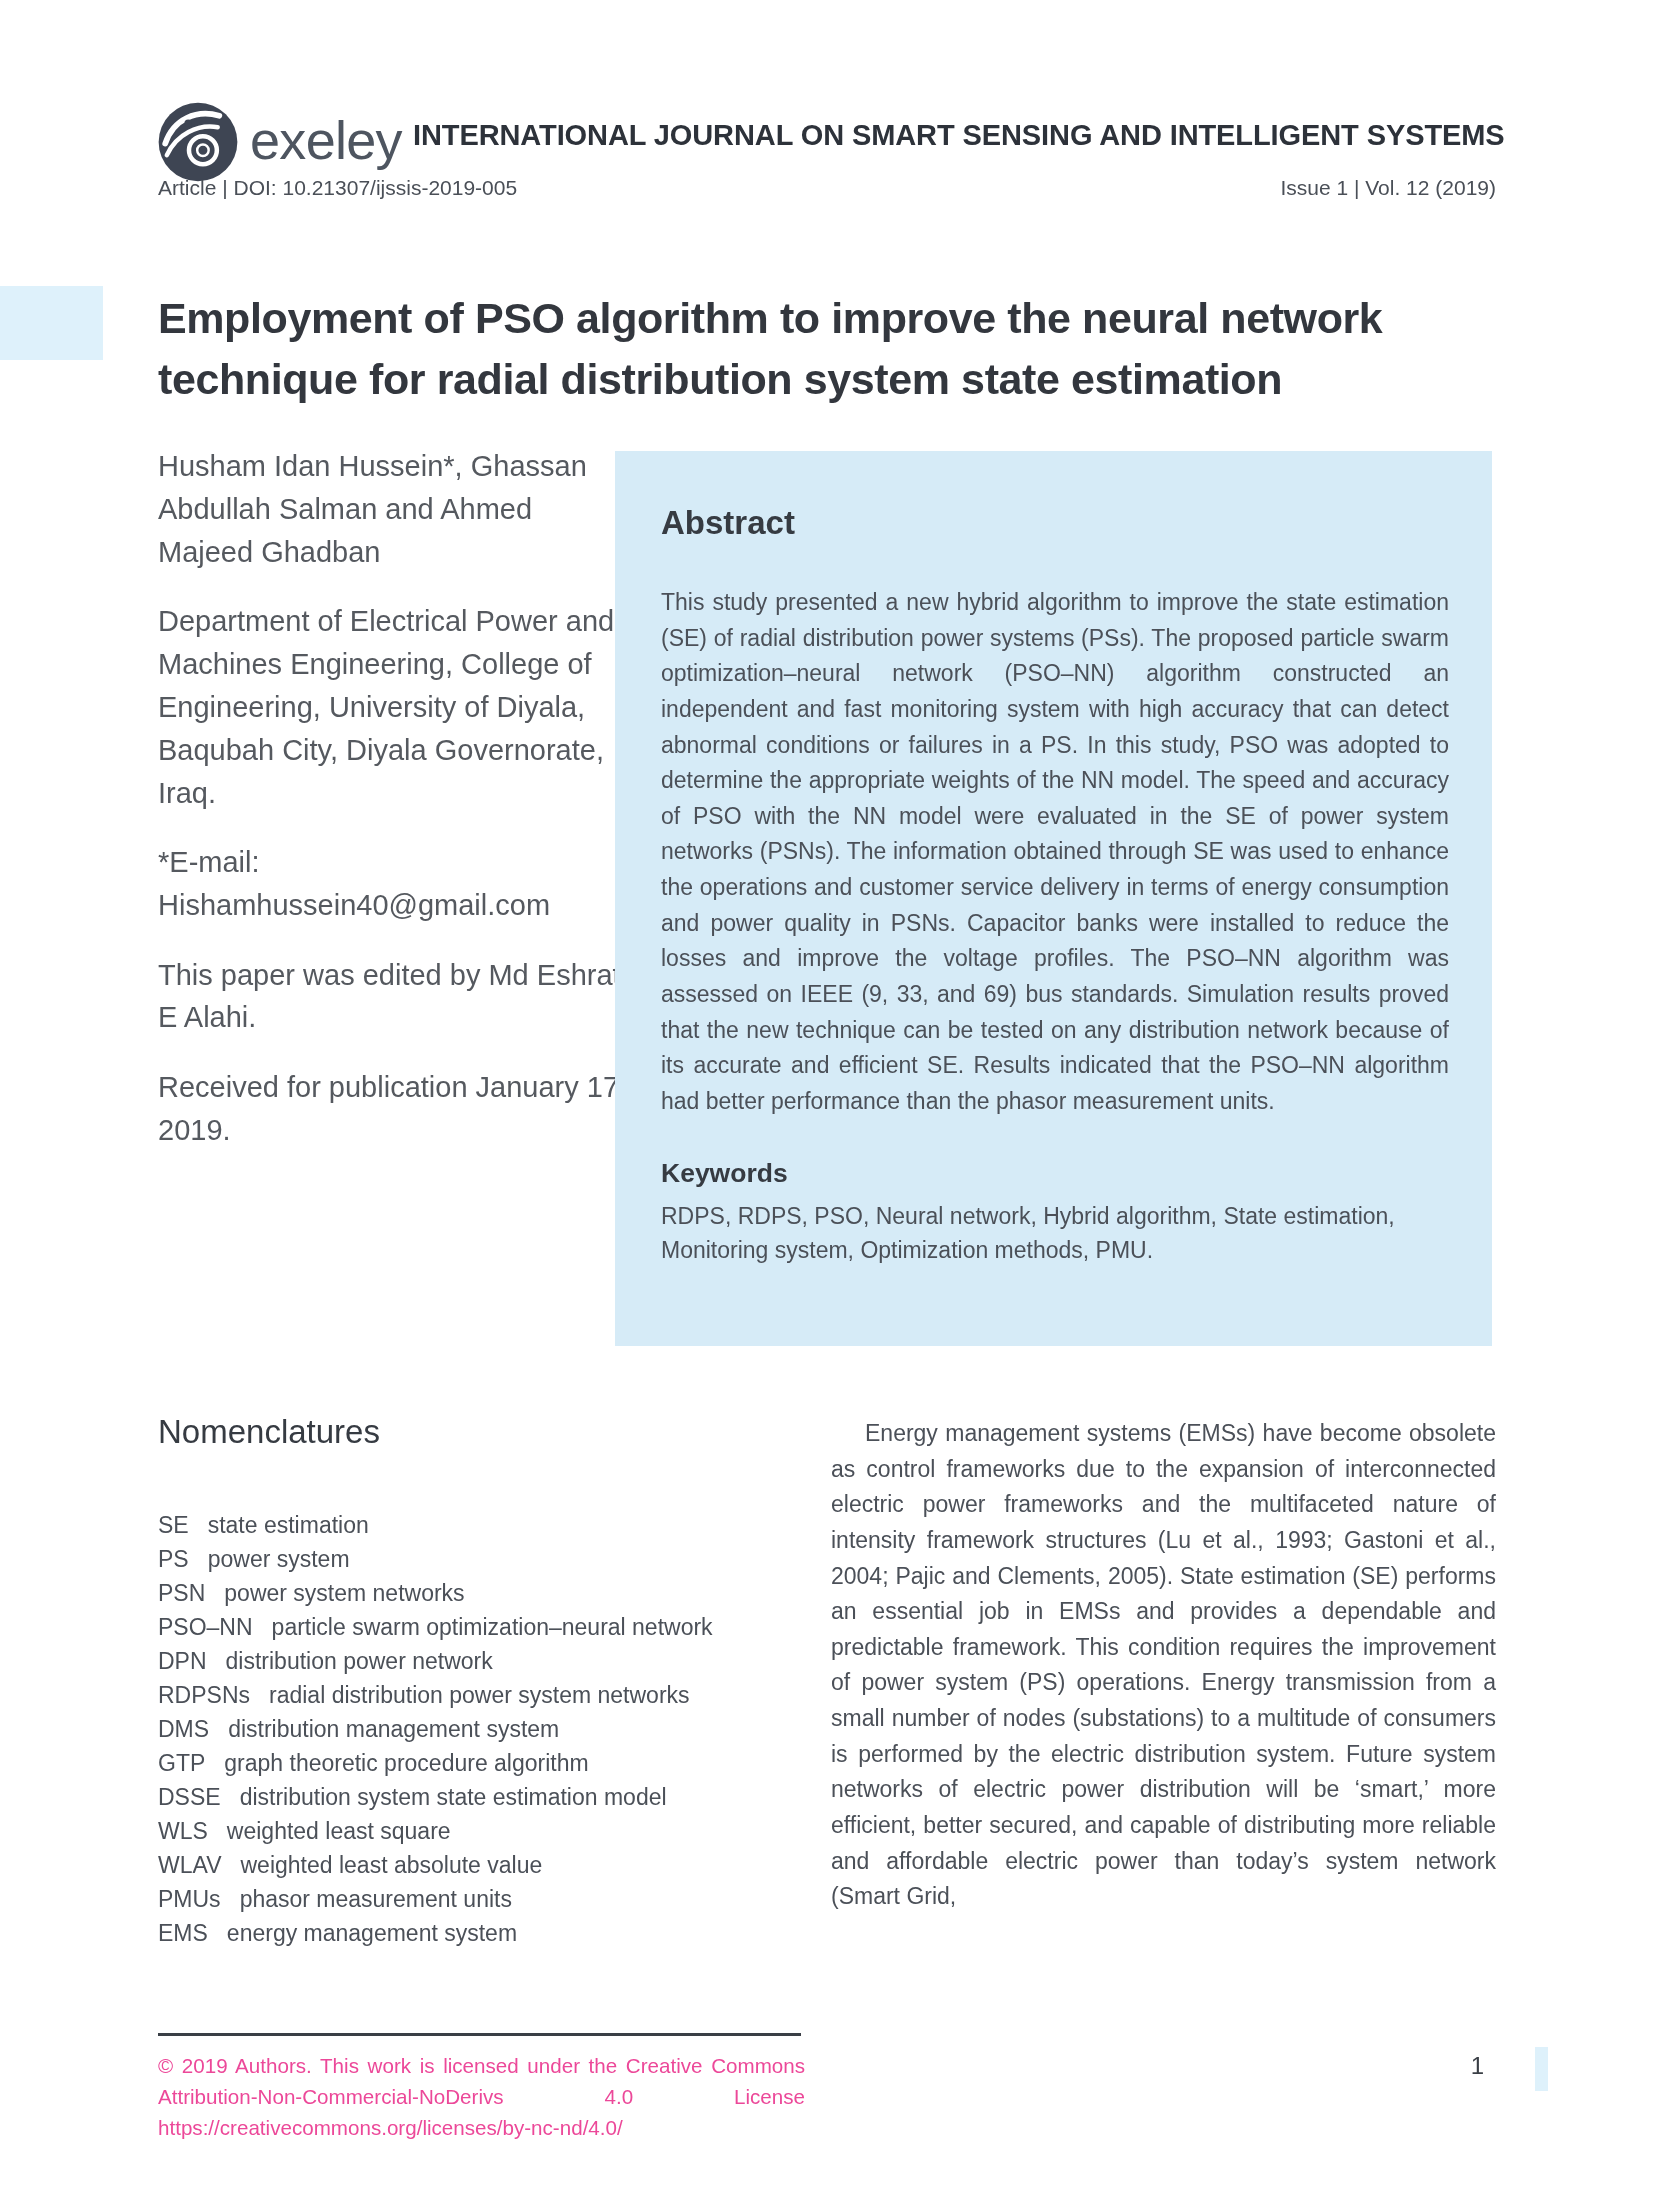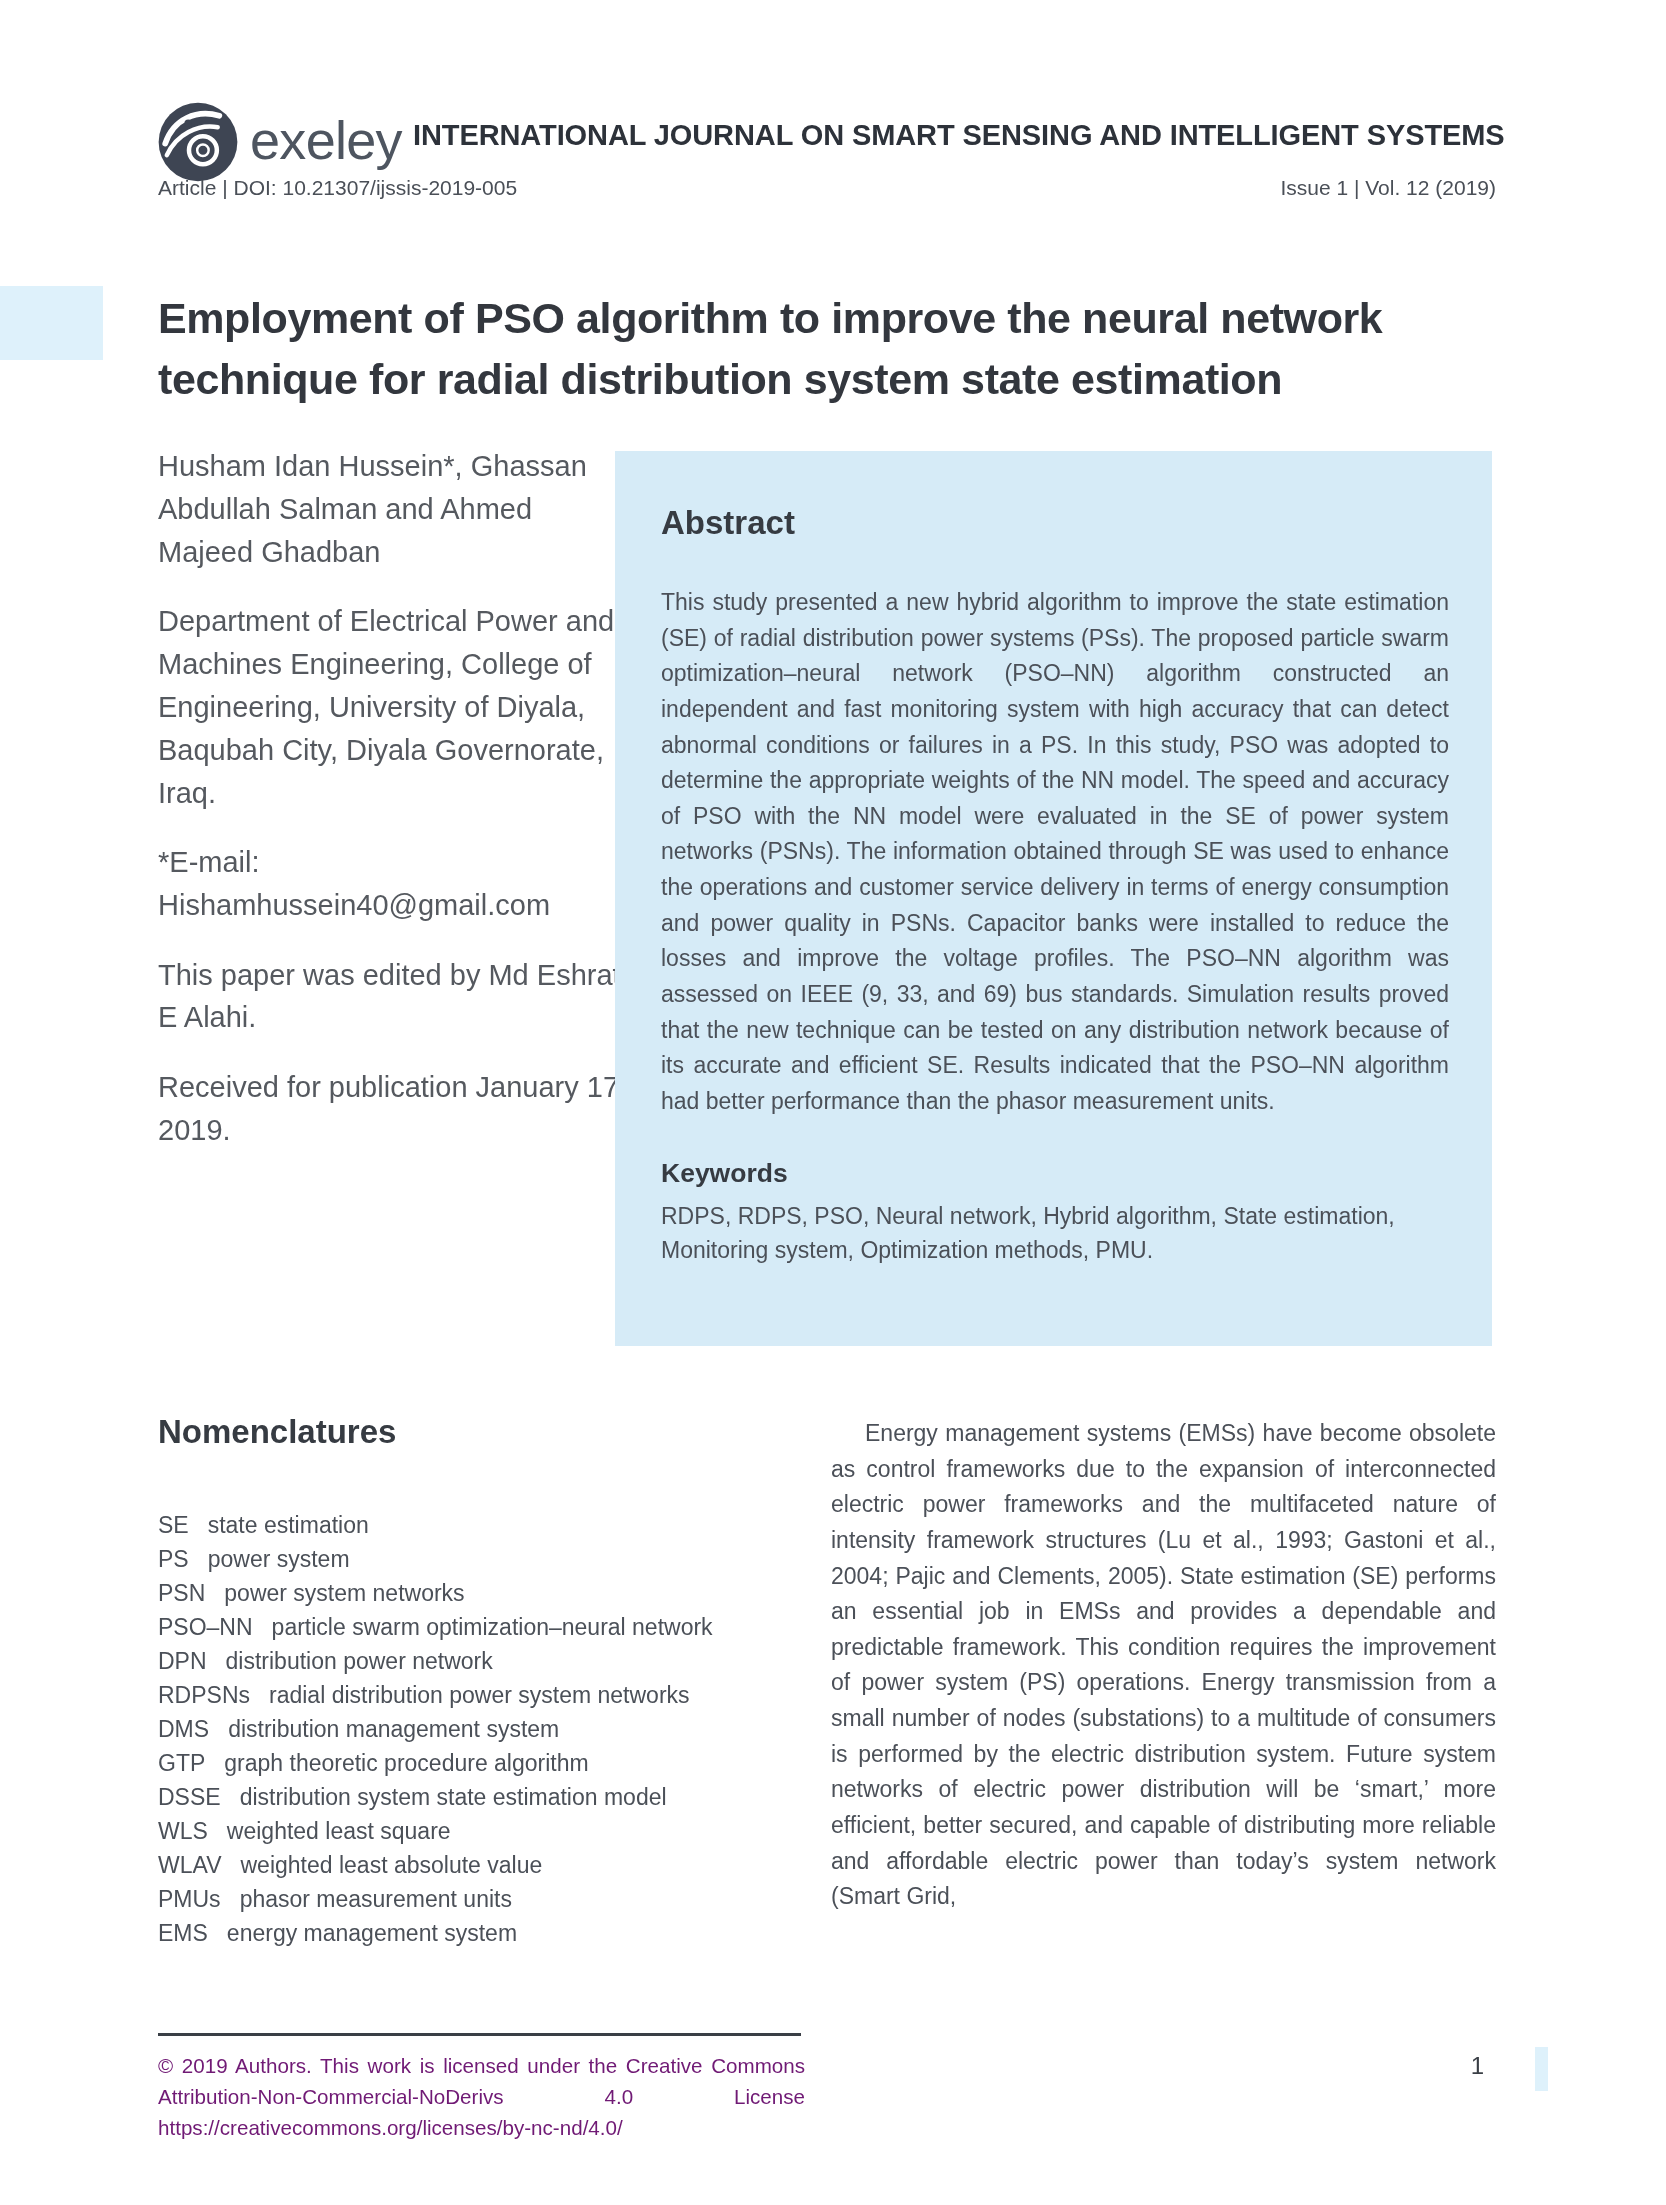--- a/index.html
+++ b/index.html
@@ -42,33 +42,33 @@
     box-sizing:border-box;padding:53px 43px 12px 46px;
   }
   .abstract-heading{font-size:33px;font-weight:bold;color:#363b42;margin:0 0 43px 0;}
   .abstract-body{
     margin:0;font-size:23px;line-height:1.55;text-align:justify;color:#4b5058;
   }
   .keywords-heading{font-size:26.5px;font-weight:bold;color:#363b42;margin:38px 0 10.3px 0;}
   .keywords-text{margin:0;font-size:23px;line-height:1.5;color:#4b5058;}
   
   .nomen{position:absolute;left:158px;top:1413px;width:651px;}
-  .nomen-heading{font-size:33px;font-weight:bold;color:#363b42;margin:0 0 57px 0;}
+  .nomen-heading{font-size:33px;font-weight:normal;color:#363b42;margin:0 0 57px 0;}
   .nomen-item{font-size:23px;line-height:1.48;color:#4b5058;white-space:nowrap;}
   .nomen-item .abbr{margin-right:19px;}
   .bodycol{
     position:absolute;left:831px;top:1416px;width:665px;
     font-size:23px;line-height:1.55;text-align:justify;color:#4b5058;
   }
   .bodycol p{margin:0;text-indent:34px;}
   
   .footer-rule{position:absolute;left:158px;top:2033px;width:643px;height:2.9px;background:#3a3f46;}
   .footer-text{
     position:absolute;left:158px;top:2051px;width:647px;
-    font-size:20.6px;line-height:1.5;color:#701a75;text-align:justify;overflow-wrap:anywhere;
+    font-size:20.6px;line-height:1.5;color:#ec4899;text-align:justify;overflow-wrap:anywhere;
   }
   .page-num{
     position:absolute;left:1452px;top:2052px;width:51px;
     font-size:24px;color:#3a3f46;text-align:center;
   }
 </style>
 </head>
 <body>
 
 <div class="page">

